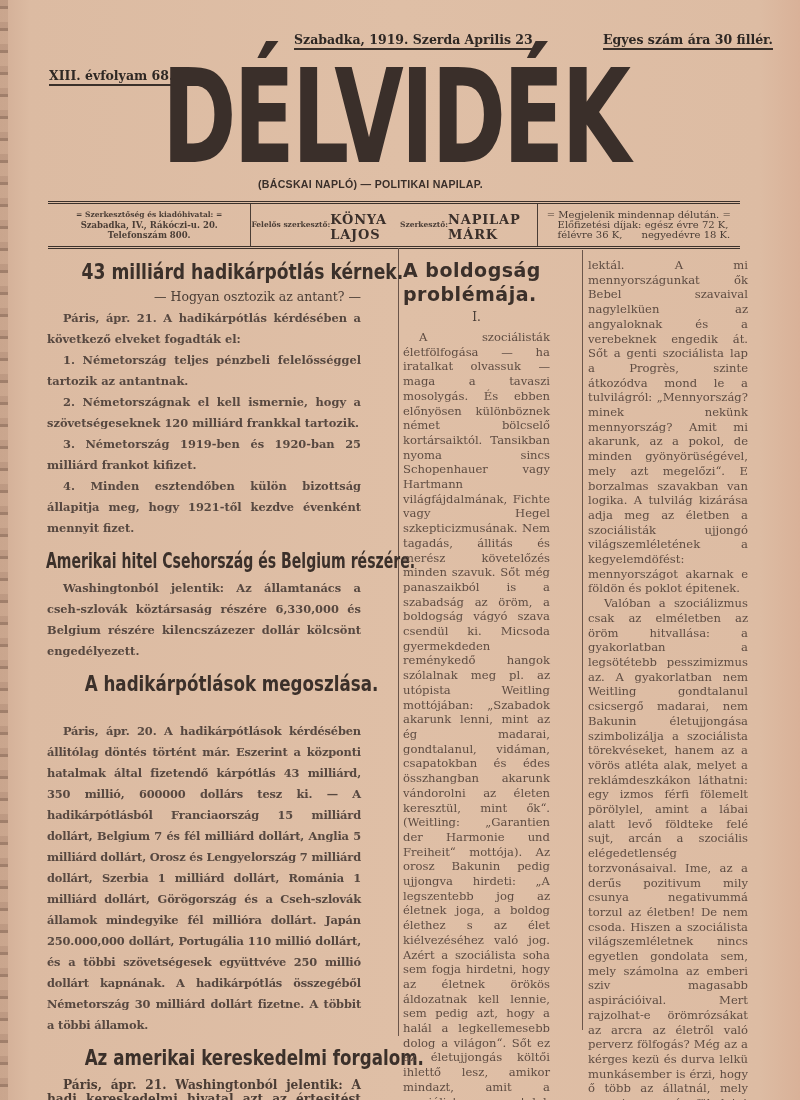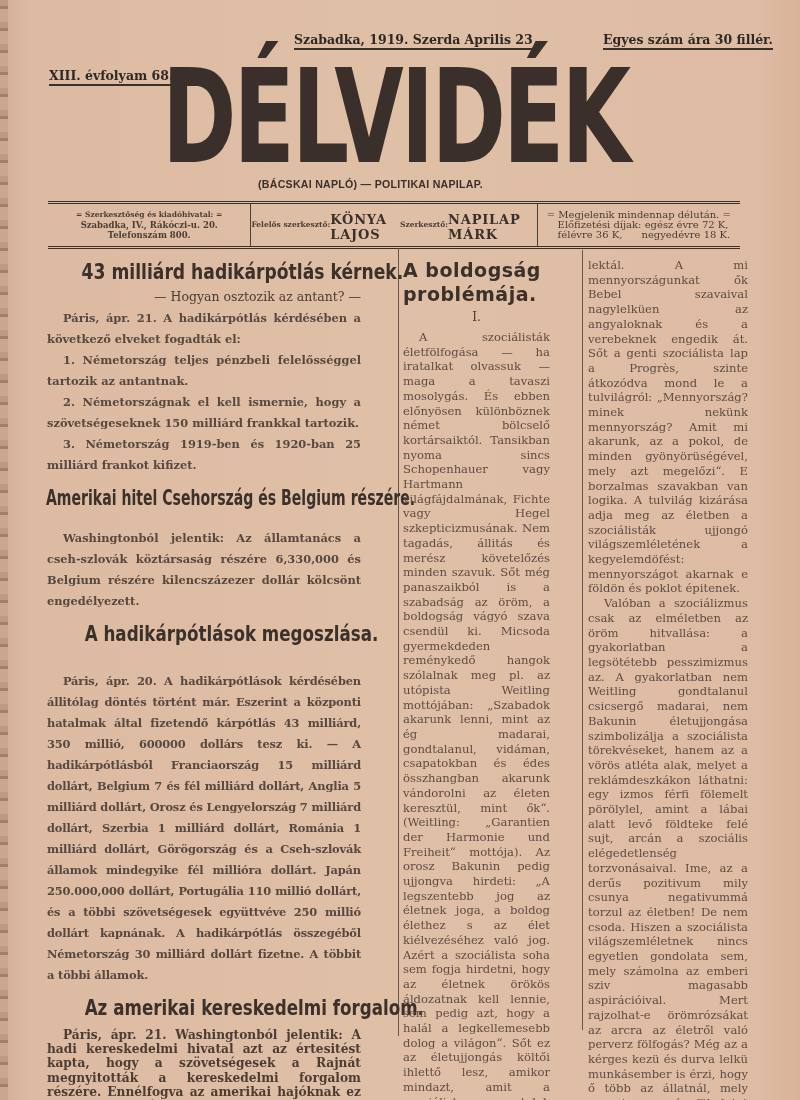--- a/index.html
+++ b/index.html
@@ -128,28 +128,29 @@
   <div class="col-rule rule-b"></div>
 
   <div class="col-left">
 
     <div>
       <div class="headline hl-big" style="transform:scaleX(.78)">43 milliárd hadikárpótlás kérnek.</div>
       <div class="hl-sub">— Hogyan osztozik az antant? —</div>
       <div class="txt">
         <p>Páris, ápr. 21. A hadikárpótlás kérdésében a következő elveket fogadták el:</p>
         <p>1. Németország teljes pénzbeli felelősséggel tartozik az antantnak.</p>
-        <p>2. Németországnak el kell ismernie, hogy a szövetségeseknek 150 milliárd frankkal tartozik.</p>
+        <p>2. Németországnak el kell ismernie, hogy a szövetségeseknek 120 milliárd frankkal tartozik.</p>
         <p>3. Németország 1919-ben és 1920-ban 25 milliárd frankot kifizet.</p>
+        <p>4. Minden esztendőben külön bizottság állapitja meg, hogy 1921-től kezdve évenként mennyit fizet.</p>
       </div>
     </div>
 
     <div style="margin-top:8px">
       <div class="headline hl-big" style="transform:scaleX(.64); margin-left:-90px; margin-right:-90px">Amerikai hitel Csehország és Belgium részére.</div>
-      <div class="txt" style="margin-top:16px">
+      <div class="txt" style="margin-top:3px">
         <p>Washingtonból jelentik: Az államtanács a cseh-szlovák köztársaság részére 6,330,000 és Belgium részére kilencszázezer dollár kölcsönt engedélyezett.</p>
       </div>
     </div>
 
     <div style="margin-top:8px">
       <div class="headline hl-big" style="transform:scaleX(.76)">A hadikárpótlások megoszlása.</div>
       <div class="txt tight" style="margin-top:23px">
         <p>Páris, ápr. 20. A hadikárpótlások kérdésében állitólag döntés történt már. Eszerint a központi hatalmak által fizetendő kárpótlás 43 milliárd, 350 millió, 600000 dollárs tesz ki. — A hadikárpótlásból Franciaország 15 milliárd dollárt, Belgium 7 és fél milliárd dollárt, Anglia 5 milliárd dollárt, Orosz és Lengyelország 7 milliárd dollárt, Szerbia 1 milliárd dollárt, Románia 1 milliárd dollárt, Görögország és a Cseh-szlovák államok mindegyike fél millióra dollárt. Japán 250.000,000 dollárt, Portugália 110 millió dollárt, és a többi szövetségesek együttvéve 250 millió dollárt kapnának. A hadikárpótlás összegéből Németország 30 milliárd dollárt fizetne. A többit a többi államok.</p>
       </div>
     </div>

